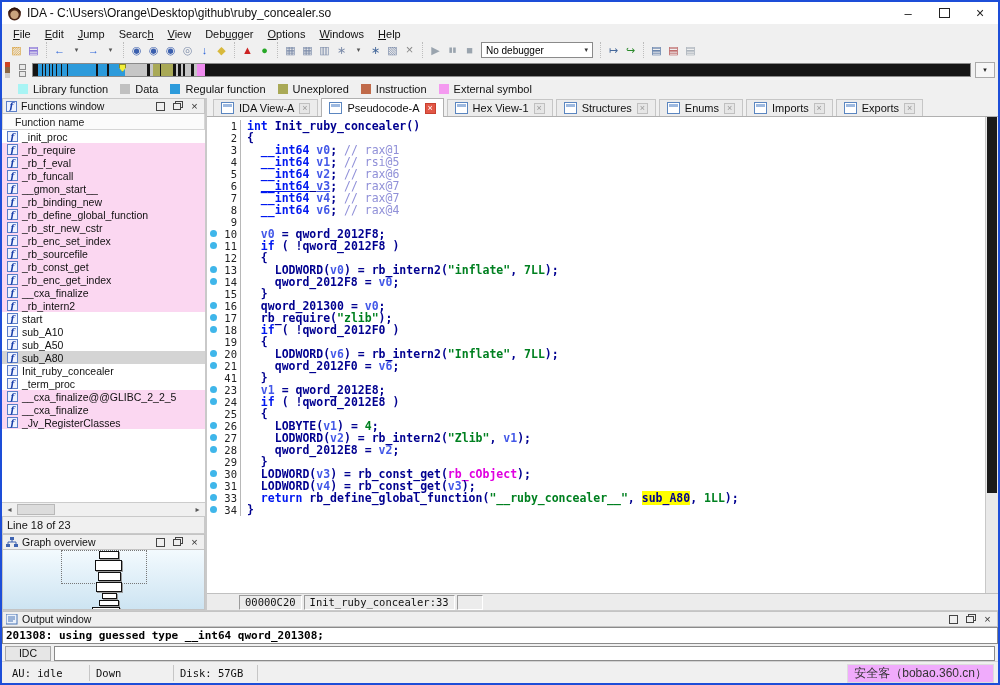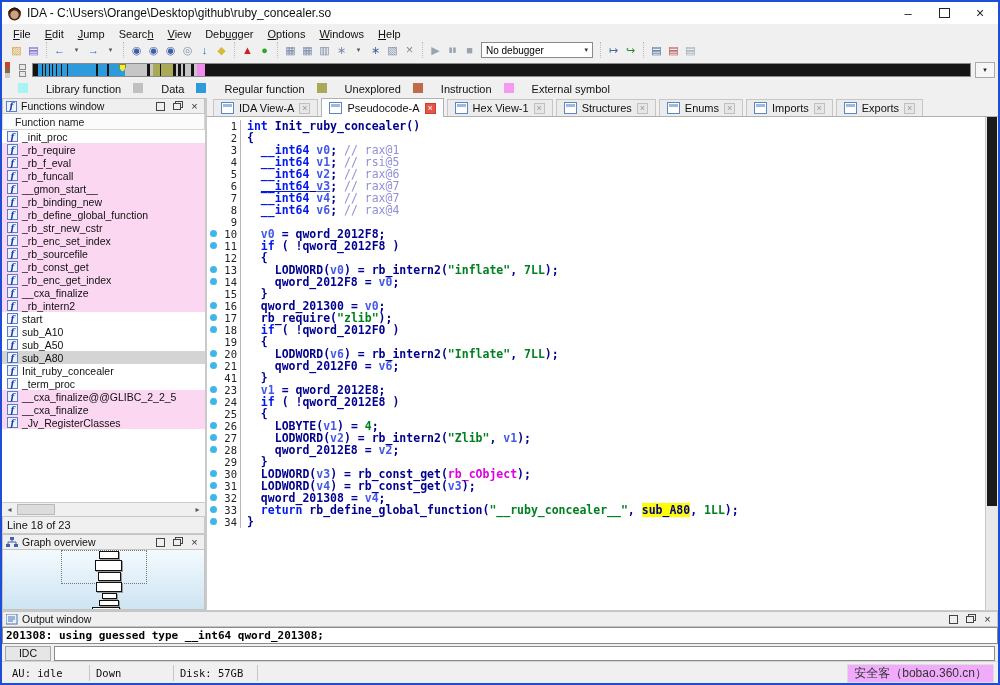--- a/index.html
+++ b/index.html
@@ -36,21 +36,21 @@
   .nav-gutter{width:20px;height:16px;display:flex;flex-direction:column;align-items:center;justify-content:center;gap:1px}
   .nav-gutter i{width:7px;height:6px;border:1px solid #8a8a8a;background:#e8e8e8}
   .navband{position:relative;flex:1;height:14px;border:1px solid #8a8a8a;display:flex;overflow:hidden;background:#141414}
   .navseg{height:100%;flex:none}
   .nav-marker{position:absolute;top:0;width:7px;height:8px;background:#f2ee3a;border:1px solid #8a8a22;clip-path:polygon(0 0,100% 0,100% 45%,50% 100%,0 45%)}
   .nav-dropdown{width:20px;height:16px;border:1px solid #aaa;background:#f6f6f6;margin-left:4px;display:flex;align-items:center;justify-content:center;font-size:7px;color:#222}
   .nav-dropdown::before{content:"▾"}
 
   
   .legendrow{height:18px;display:flex;align-items:center;gap:12px;padding-left:16px;font-size:11px;flex:none;color:#111}
-  .legend-item{display:flex;align-items:flex-start;gap:18px}
+  .legend-item{display:flex;align-items:center;gap:5px}
   .legend-swatch{width:10px;height:10px;flex:none}
 
   
   .main{flex:1;display:flex;min-height:0}
   .left-panel{width:205px;flex:none;display:flex;flex-direction:column;border-right:2px solid #c9c9c9;background:#f0f0f0}
   .panel-title{height:16px;background:#efefef;border:1px solid #c4c4c4;display:flex;align-items:center;gap:4px;font-size:10.5px;padding:0 3px;color:#111;flex:none}
   .panel-title .spacer{flex:1}
   .wbtn{position:relative;width:13px;height:12px;display:flex;align-items:center;justify-content:center;color:#333}
   .wbtn-max::before{content:"";width:7px;height:7px;border:1px solid #444}
   .wbtn-float::before{content:"";position:absolute;left:2px;bottom:2px;width:6px;height:5px;border:1px solid #444;background:#efefef;z-index:2}
@@ -495,27 +495,31 @@
             <div class="cl"><span class="bp-cell"></span><span class="ln">41</span><span><span class="tk pl">  }</span></span></div>
             <div class="cl"><span class="bp-cell"><i class="bp"></i></span><span class="ln">23</span><span><span class="tk pl">  </span><span class="tk var">v1</span><span class="tk pl"> = </span><span class="tk glb">qword_2012E8</span><span class="tk pl">;</span></span></div>
             <div class="cl"><span class="bp-cell"><i class="bp"></i></span><span class="ln">24</span><span><span class="tk pl">  </span><span class="tk kw">if</span><span class="tk pl"> ( !</span><span class="tk glb">qword_2012E8</span><span class="tk pl"> )</span></span></div>
             <div class="cl"><span class="bp-cell"></span><span class="ln">25</span><span><span class="tk pl">  {</span></span></div>
             <div class="cl"><span class="bp-cell"><i class="bp"></i></span><span class="ln">26</span><span><span class="tk pl">    </span><span class="tk mac">LOBYTE</span><span class="tk pl">(</span><span class="tk var">v1</span><span class="tk pl">) = </span><span class="tk num">4</span><span class="tk pl">;</span></span></div>
             <div class="cl"><span class="bp-cell"><i class="bp"></i></span><span class="ln">27</span><span><span class="tk pl">    </span><span class="tk mac">LODWORD</span><span class="tk pl">(</span><span class="tk var">v2</span><span class="tk pl">) = </span><span class="tk glb">rb_intern2</span><span class="tk pl">(</span><span class="tk str">"Zlib"</span><span class="tk pl">, </span><span class="tk var">v1</span><span class="tk pl">);</span></span></div>
             <div class="cl"><span class="bp-cell"><i class="bp"></i></span><span class="ln">28</span><span><span class="tk pl">    </span><span class="tk glb">qword_2012E8</span><span class="tk pl"> = </span><span class="tk var">v2</span><span class="tk pl">;</span></span></div>
             <div class="cl"><span class="bp-cell"></span><span class="ln">29</span><span><span class="tk pl">  }</span></span></div>
             <div class="cl"><span class="bp-cell"><i class="bp"></i></span><span class="ln">30</span><span><span class="tk pl">  </span><span class="tk mac">LODWORD</span><span class="tk pl">(</span><span class="tk var">v3</span><span class="tk pl">) = </span><span class="tk glb">rb_const_get</span><span class="tk pl">(</span><span class="tk obj">rb_cObject</span><span class="tk pl">);</span></span></div>
             <div class="cl"><span class="bp-cell"><i class="bp"></i></span><span class="ln">31</span><span><span class="tk pl">  </span><span class="tk mac">LODWORD</span><span class="tk pl">(</span><span class="tk var">v4</span><span class="tk pl">) = </span><span class="tk glb">rb_const_get</span><span class="tk pl">(</span><span class="tk var">v3</span><span class="tk pl">);</span></span></div>
-            <div class="cl"><span class="bp-cell"><i class="bp"></i></span><span class="ln">32</span><span><span class="tk pl">  </span><span class="tk glb">qword_201308</span><span class="tk pl"> = </span><span class="tk var">v4</span><span class="tk pl">;</span></span></div>
             <div class="cl"><span class="bp-cell"><i class="bp"></i></span><span class="ln">33</span><span><span class="tk pl">  </span><span class="tk kw">return</span><span class="tk pl"> </span><span class="tk glb">rb_define_global_function</span><span class="tk pl">(</span><span class="tk str">"__ruby_concealer__"</span><span class="tk pl">, </span><span class="tk hl">sub_A80</span><span class="tk pl">, </span><span class="tk num">1LL</span><span class="tk pl">);</span></span></div>
             <div class="cl"><span class="bp-cell"><i class="bp"></i></span><span class="ln">34</span><span><span class="tk pl">}</span></span></div>
           </div>
         <div class="code-vscroll">
           <div class="code-vthumb"></div>
         </div>
+      </div>
+      <div class="code-status">
+        <span class="status-cell">00000C20</span>
+        <span class="status-cell">Init_ruby_concealer:33</span>
+        <span class="status-cell pad"></span>
       </div>
     </div>
   </div>
 
   <div class="output">
     <div class="panel-title">
       <svg class="mini-svg" width="12" height="11" viewBox="0 0 12 11">
           <rect x="0" y="0" width="11" height="10" fill="#eaf1fb" stroke="#4a74b4"></rect>
           <path d="M2 3 H9 M2 5 H9 M2 7 H7" stroke="#4a74b4"></path>
         </svg>

